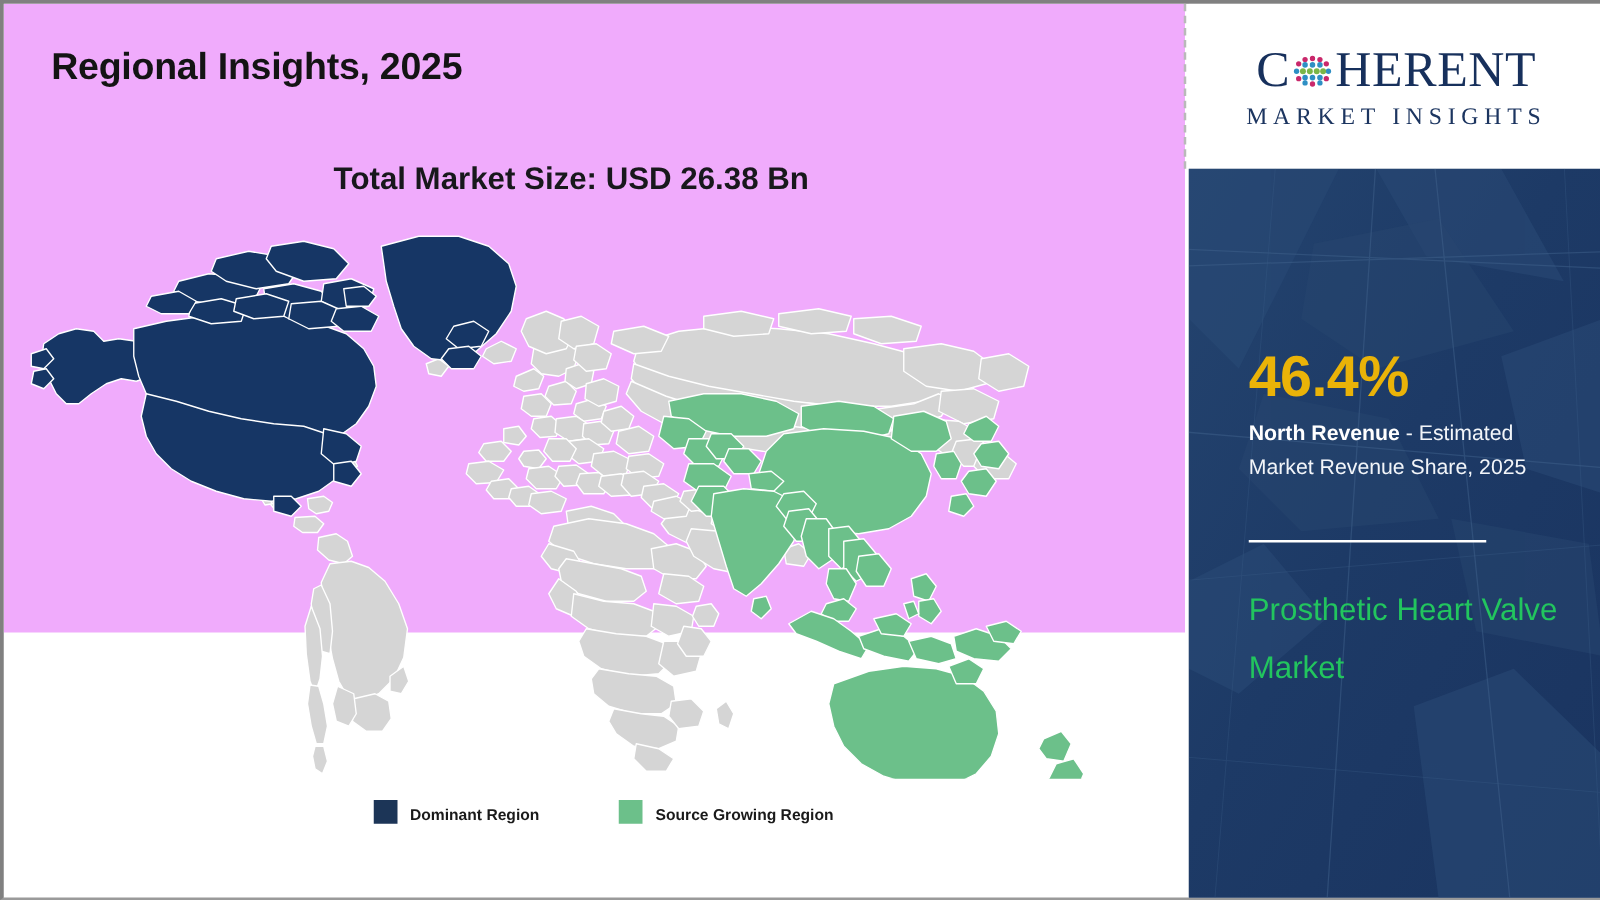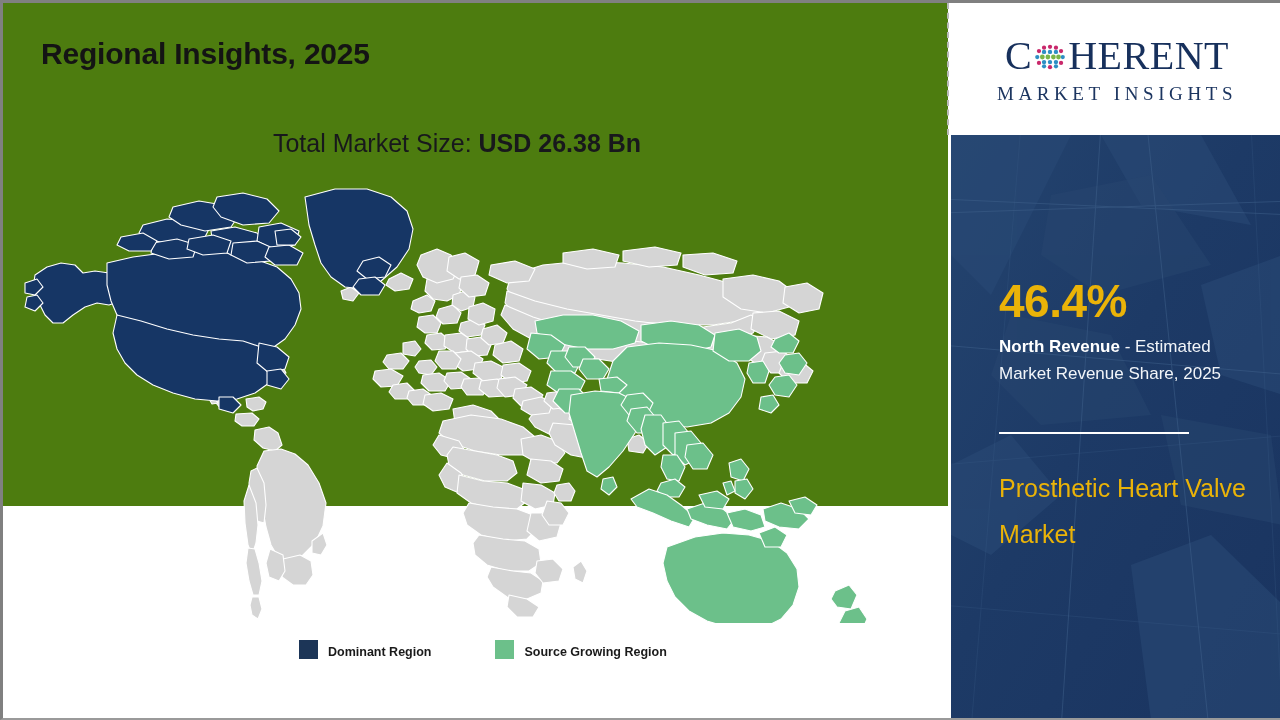--- a/index.html
+++ b/index.html
@@ -24,21 +24,21 @@
     overflow: hidden;
   }
 
   
   .left-panel {
     position: absolute;
     left: 0;
     top: 0;
     width: 945px;
     height: 503px;
-    background: #4d7c0f;
+    background: #f0abfc;
   }
 
   .page-title {
     position: absolute;
     left: 38px;
     top: 34px;
     font-size: 30px;
     font-weight: bold;
     color: #141414;
     letter-spacing: -0.2px;
@@ -48,21 +48,21 @@
   .market-size {
     position: absolute;
     left: 0;
     top: 126px;
     width: 908px;
     text-align: center;
     font-size: 25px;
     color: #18181c;
     white-space: nowrap;
   }
-  .market-size .ms-label { font-weight: normal; }
+  .market-size .ms-label { font-weight: bold; }
   .market-size .ms-value { font-weight: bold; }
 
   .map-wrap {
     position: absolute;
     left: 20px;
     top: 180px;
     width: 880px;
     height: 440px;
   }
   .map-wrap svg { display: block; width: 100%; height: 100%; }
@@ -213,21 +213,21 @@
     background: #ffffff;
   }
 
   .market-name {
     position: absolute;
     left: 48px;
     top: 330px;
     width: 250px;
     font-size: 25px;
     line-height: 46px;
-    color: #eab308;
+    color: #22c55e;
     font-weight: normal;
   }
 </style>
 </head>
 <body>
 
 <div id="infographic">
 
   <div class="left-panel">
 

